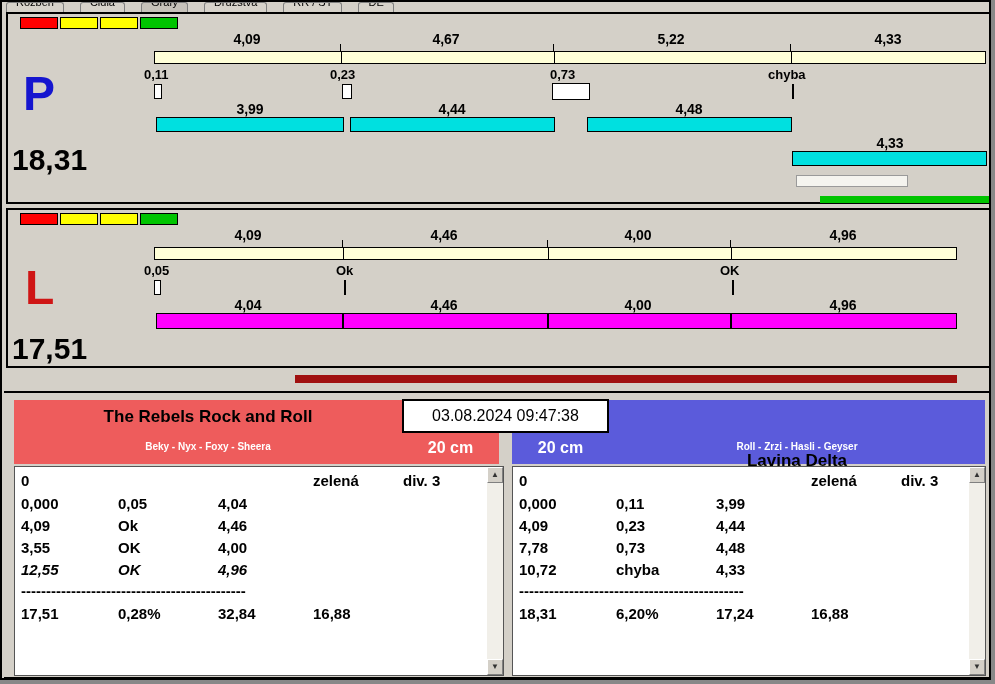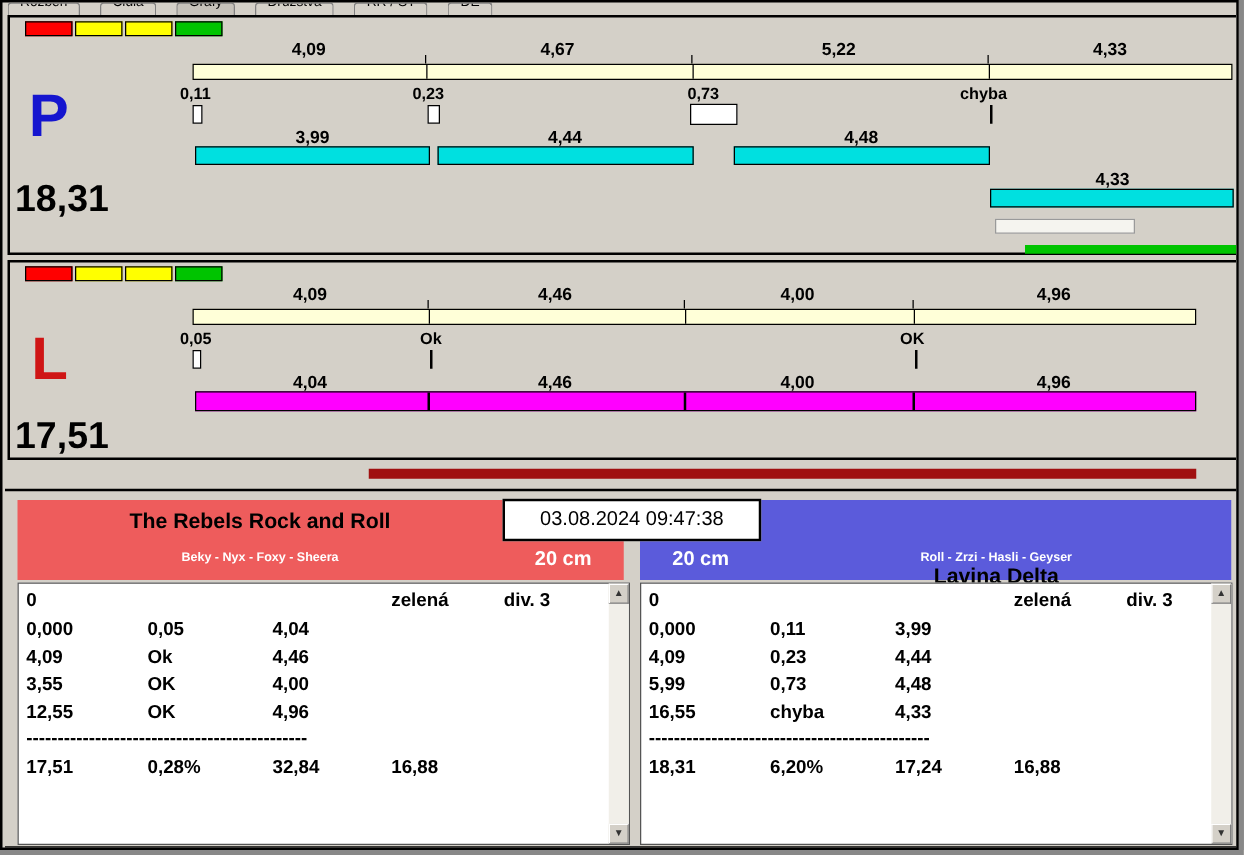--- a/index.html
+++ b/index.html
@@ -229,21 +229,21 @@
       <div class="ln" style="top:50px;">
         <span class="c1">4,09</span>
         <span class="c2">Ok</span>
         <span class="c3">4,46</span>
       </div>
       <div class="ln" style="top:72px;">
         <span class="c1">3,55</span>
         <span class="c2">OK</span>
         <span class="c3">4,00</span>
       </div>
-      <div class="ln" style="top:94px;">
+      <div class="ln" style="top:94px;font-style:italic;">
         <span class="c1">12,55</span>
         <span class="c2">OK</span>
         <span class="c3">4,96</span>
       </div>
       <div class="ln" style="top:115px;">
         <span class="c1 sep">---------------------------------------------</span>
       </div>
       <div class="ln" style="top:138px;">
         <span class="c1">17,51</span>
         <span class="c2">0,28%</span>
@@ -272,26 +272,26 @@
         <span class="c1">0,000</span>
         <span class="c2">0,11</span>
         <span class="c3">3,99</span>
       </div>
       <div class="ln" style="top:50px;">
         <span class="c1">4,09</span>
         <span class="c2">0,23</span>
         <span class="c3">4,44</span>
       </div>
       <div class="ln" style="top:72px;">
-        <span class="c1">5,99</span>
+        <span class="c1">7,78</span>
         <span class="c2">0,73</span>
         <span class="c3">4,48</span>
       </div>
       <div class="ln" style="top:94px;">
-        <span class="c1">16,55</span>
+        <span class="c1">10,72</span>
         <span class="c2">chyba</span>
         <span class="c3">4,33</span>
       </div>
       <div class="ln" style="top:115px;">
         <span class="c1 sep">---------------------------------------------</span>
       </div>
       <div class="ln" style="top:138px;">
         <span class="c1">18,31</span>
         <span class="c2">6,20%</span>
         <span class="c3">17,24</span>

